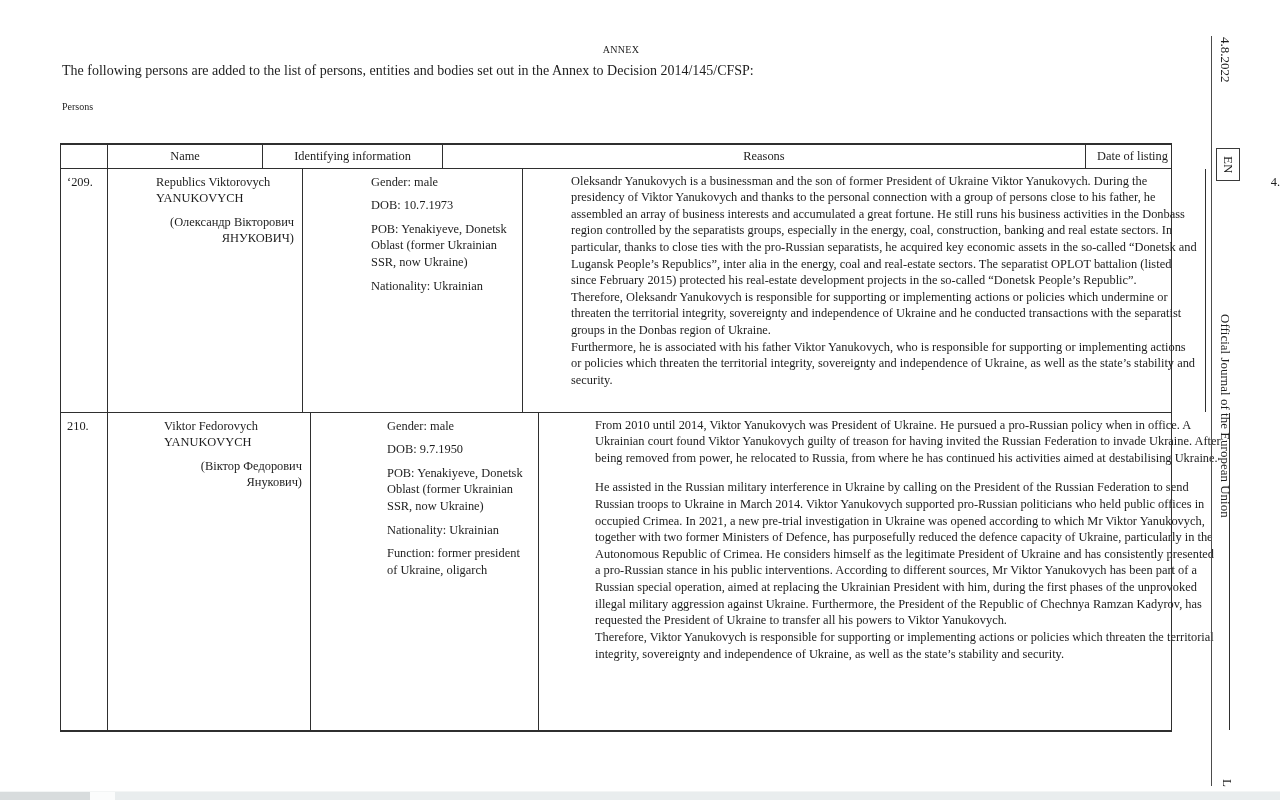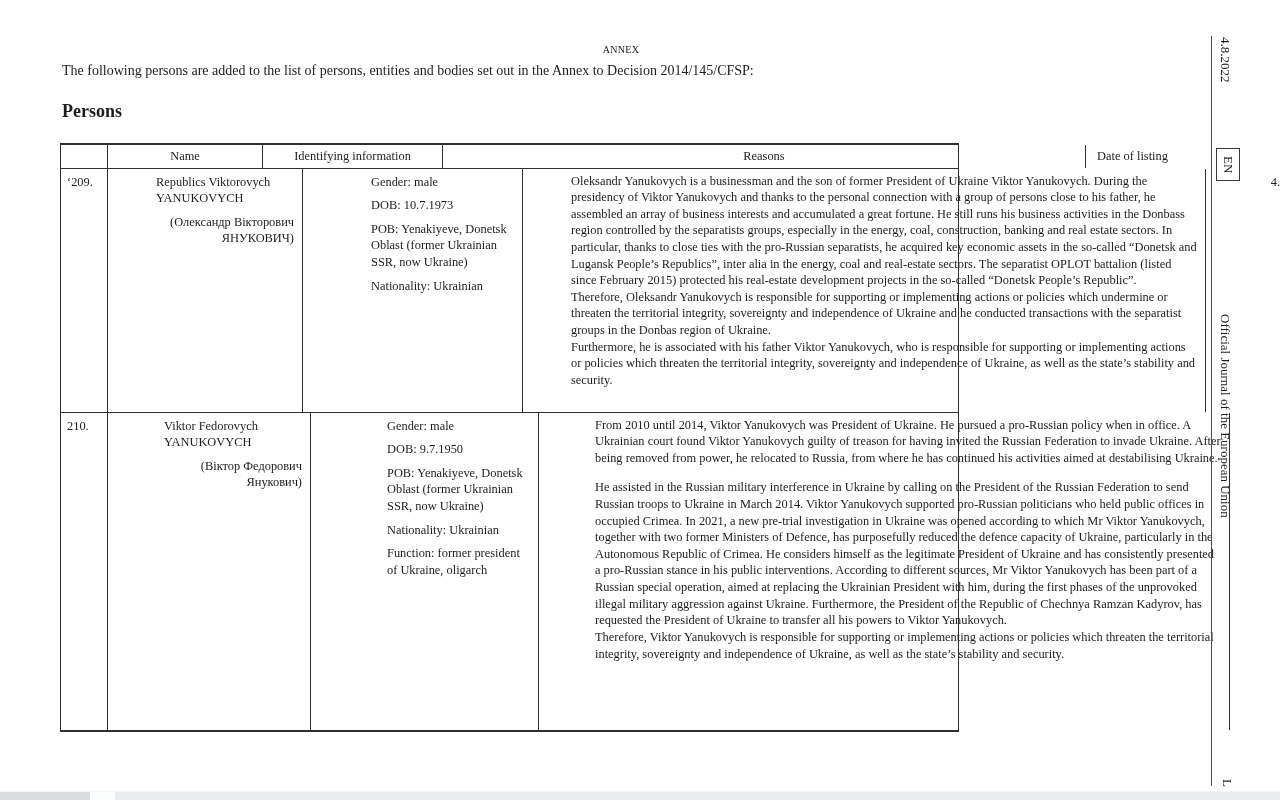--- a/index.html
+++ b/index.html
@@ -17,25 +17,25 @@
     text-align: center; font-size: 10px;
     letter-spacing: 0.3px;
     margin-top: 12px;
   }
   .intro {
     position: absolute; left: 62px; top: 63px; width: 1060px;
     font-size: 14px;
   }
   .persons-heading {
     position: absolute; left: 62px; top: 101px;
-    font-weight: bold; font-size: 18px;
+    font-weight: normal; font-size: 10px;
   }
 
   .doc-table {
-    position: absolute; left: 60px; top: 143px; width: 899px;
+    position: absolute; left: 60px; top: 143px; width: 1112px;
     box-sizing: border-box;
     border: 1px solid #2f2f2f;
     border-top-width: 2px;
     border-bottom-width: 2px;
     font-size: 12.4px;
   }
   .t-row {
     display: grid;
     grid-template-columns: 47px 155px 180px 643px 93px;
     border-bottom: 1px solid #2f2f2f;

